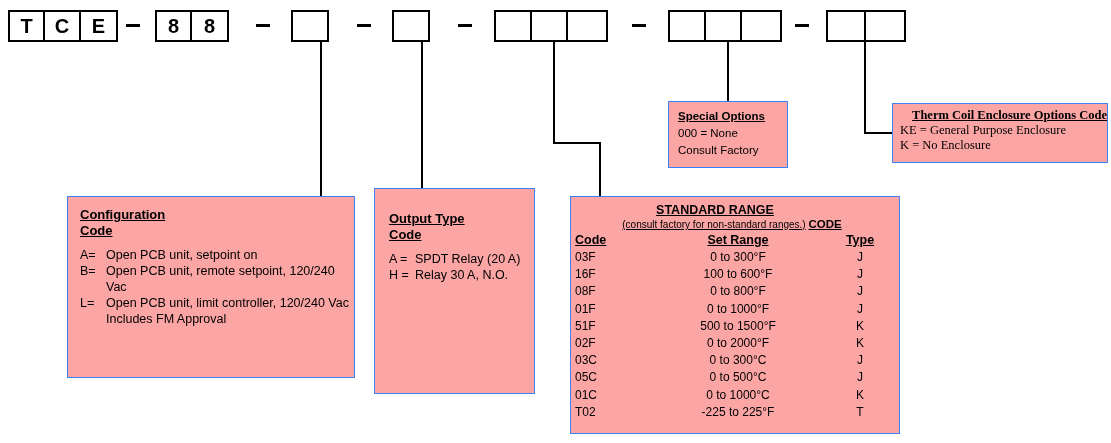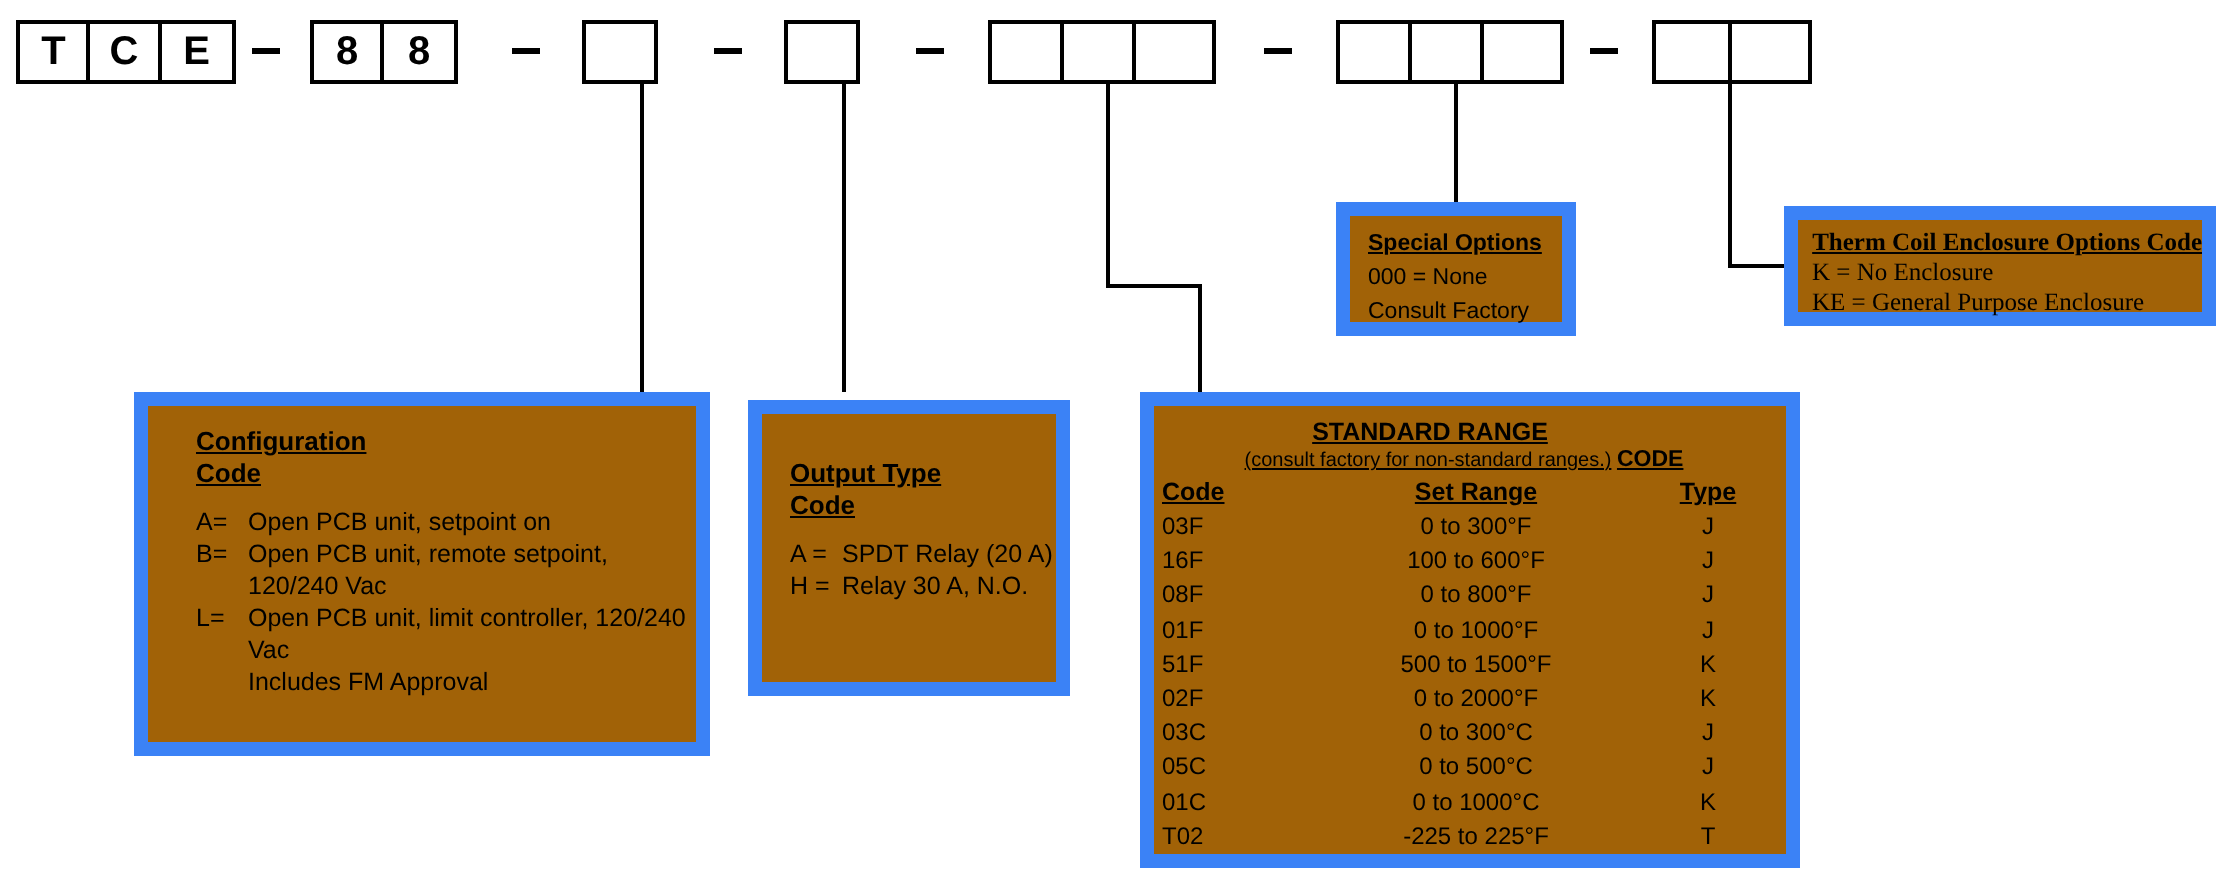--- a/index.html
+++ b/index.html
@@ -45,42 +45,42 @@
     top: 24px;
     width: 14px;
     height: 3px;
     background: #000;
   }
 
   
   .info-box {
     position: absolute;
     box-sizing: border-box;
-    border: 7px solid #3b82f6;
-    background: #a16207;
+    border: 1px solid #3b82f6;
+    background: #fca5a5;
   }
   .bx-title {
     font-weight: bold;
     text-decoration: underline;
     white-space: nowrap;
   }
   .bx-line { white-space: nowrap; }
 
   
   #config-box { left: 67px; top: 196px; width: 288px; height: 182px; }
-  #config-box .inner { padding: 10px 0 0 12px; font-size: 12.5px; margin-left: 12px; }
+  #config-box .inner { padding: 10px 0 0 12px; font-size: 12.5px; }
   #config-box .bx-title { font-size: 13px; line-height: 16px; }
   #config-box .rows { margin-top: 8px; }
   #config-box .row { display: flex; line-height: 16px; font-size: 12.5px; }
   #config-box .code { width: 26px; flex: 0 0 26px; }
   #config-box .desc { }
   #config-box .cont { margin-left: 26px; line-height: 16px; font-size: 12.5px; }
 
   
-  #output-box { left: 374px; top: 200px; width: 161px; height: 148px; }
+  #output-box { left: 374px; top: 188px; width: 161px; height: 206px; }
   #output-box .inner { padding: 22px 0 0 14px; font-size: 12.5px; }
   #output-box .bx-title { font-size: 13px; line-height: 16px; }
   #output-box .rows { margin-top: 8px; }
   #output-box .row { display: flex; line-height: 16px; font-size: 12.5px; }
   #output-box .code { width: 26px; flex: 0 0 26px; }
 
   
   #special-box { left: 668px; top: 101px; width: 120px; height: 67px; }
   #special-box .inner { padding: 7px 0 0 9px; font-size: 11.5px; }
   #special-box .bx-title { font-size: 11.5px; line-height: 15px; }
@@ -257,22 +257,22 @@
     <div class="inner">
       <div class="bx-title">Special Options</div>
       <div class="bx-line">000 = None</div>
       <div class="bx-line">Consult Factory</div>
     </div>
   </div>
 
   <div class="info-box" id="therm-box">
     <div class="inner">
       <div class="bx-title">Therm Coil Enclosure Options Code</div>
+      <div class="bx-line">KE = General Purpose Enclosure</div>
       <div class="bx-line">K = No Enclosure</div>
-      <div class="bx-line">KE = General Purpose Enclosure</div>
     </div>
   </div>
 
   <div class="info-box" id="range-box">
     <div class="inner">
       <div class="sr-title">STANDARD RANGE</div>
       <div class="sr-sub">
         <u><span>(consult factory for non-standard ranges.)</span></u>
         <span class="codeword">CODE</span>
       </div>

